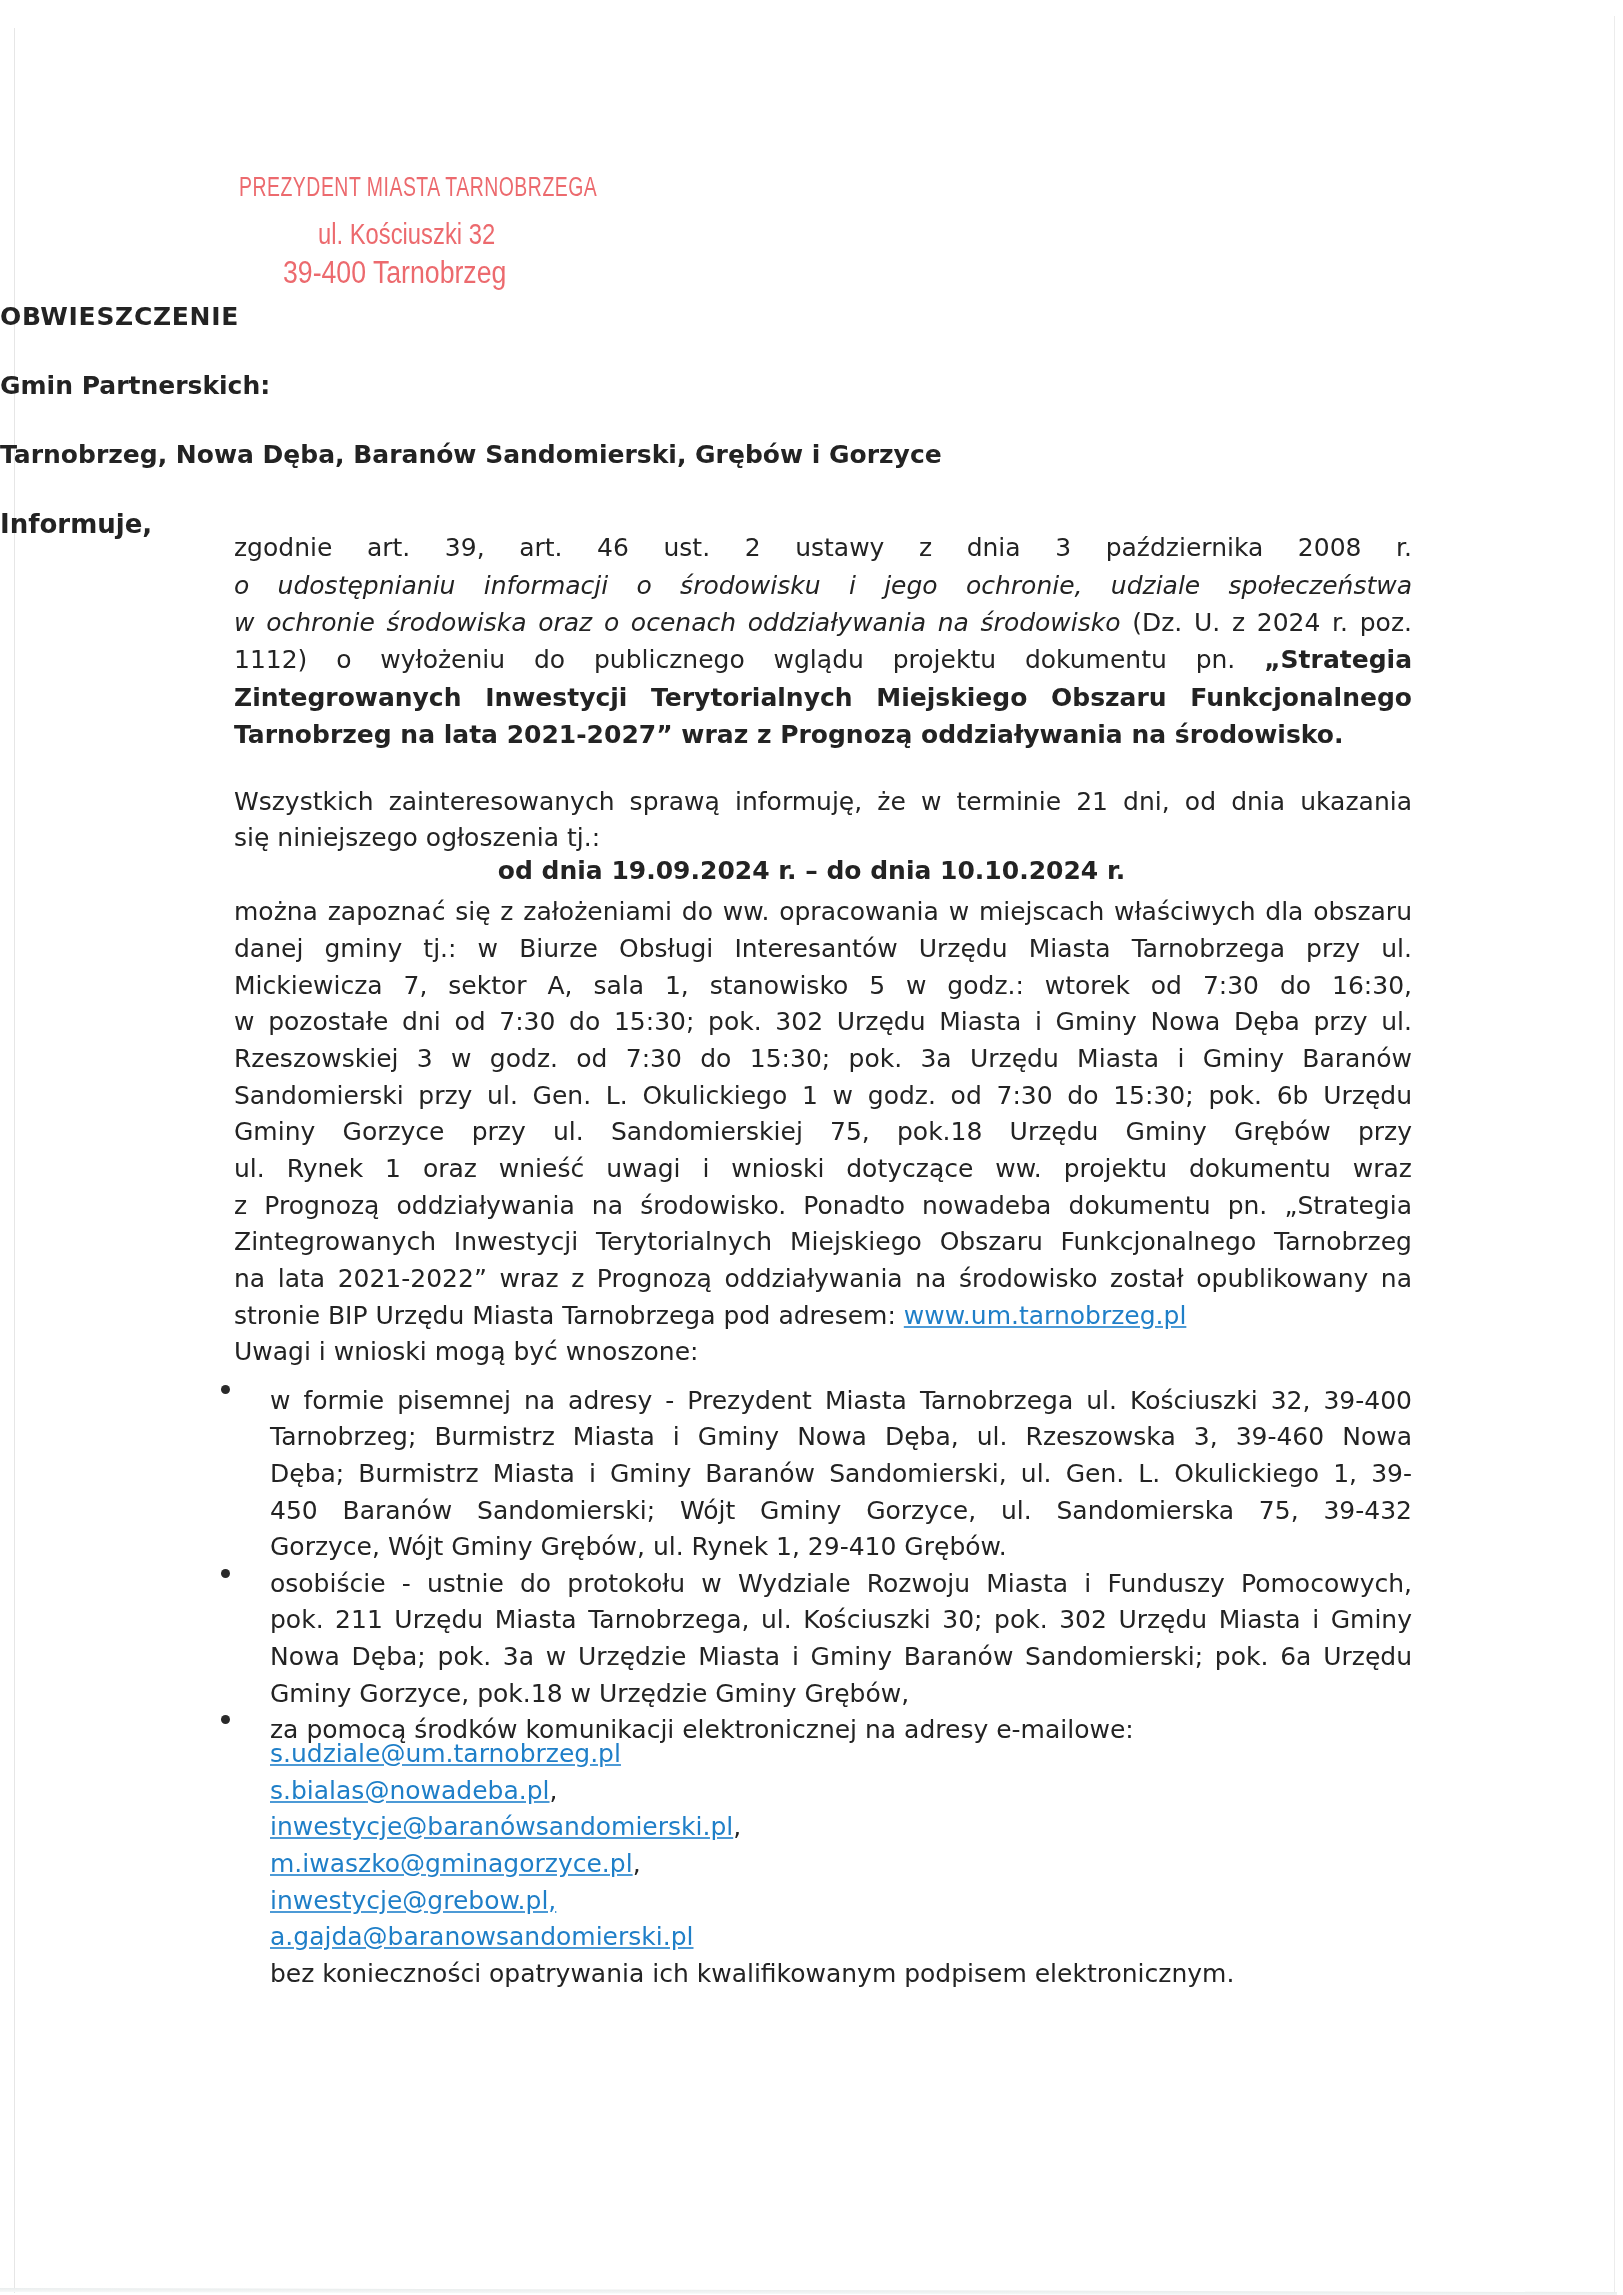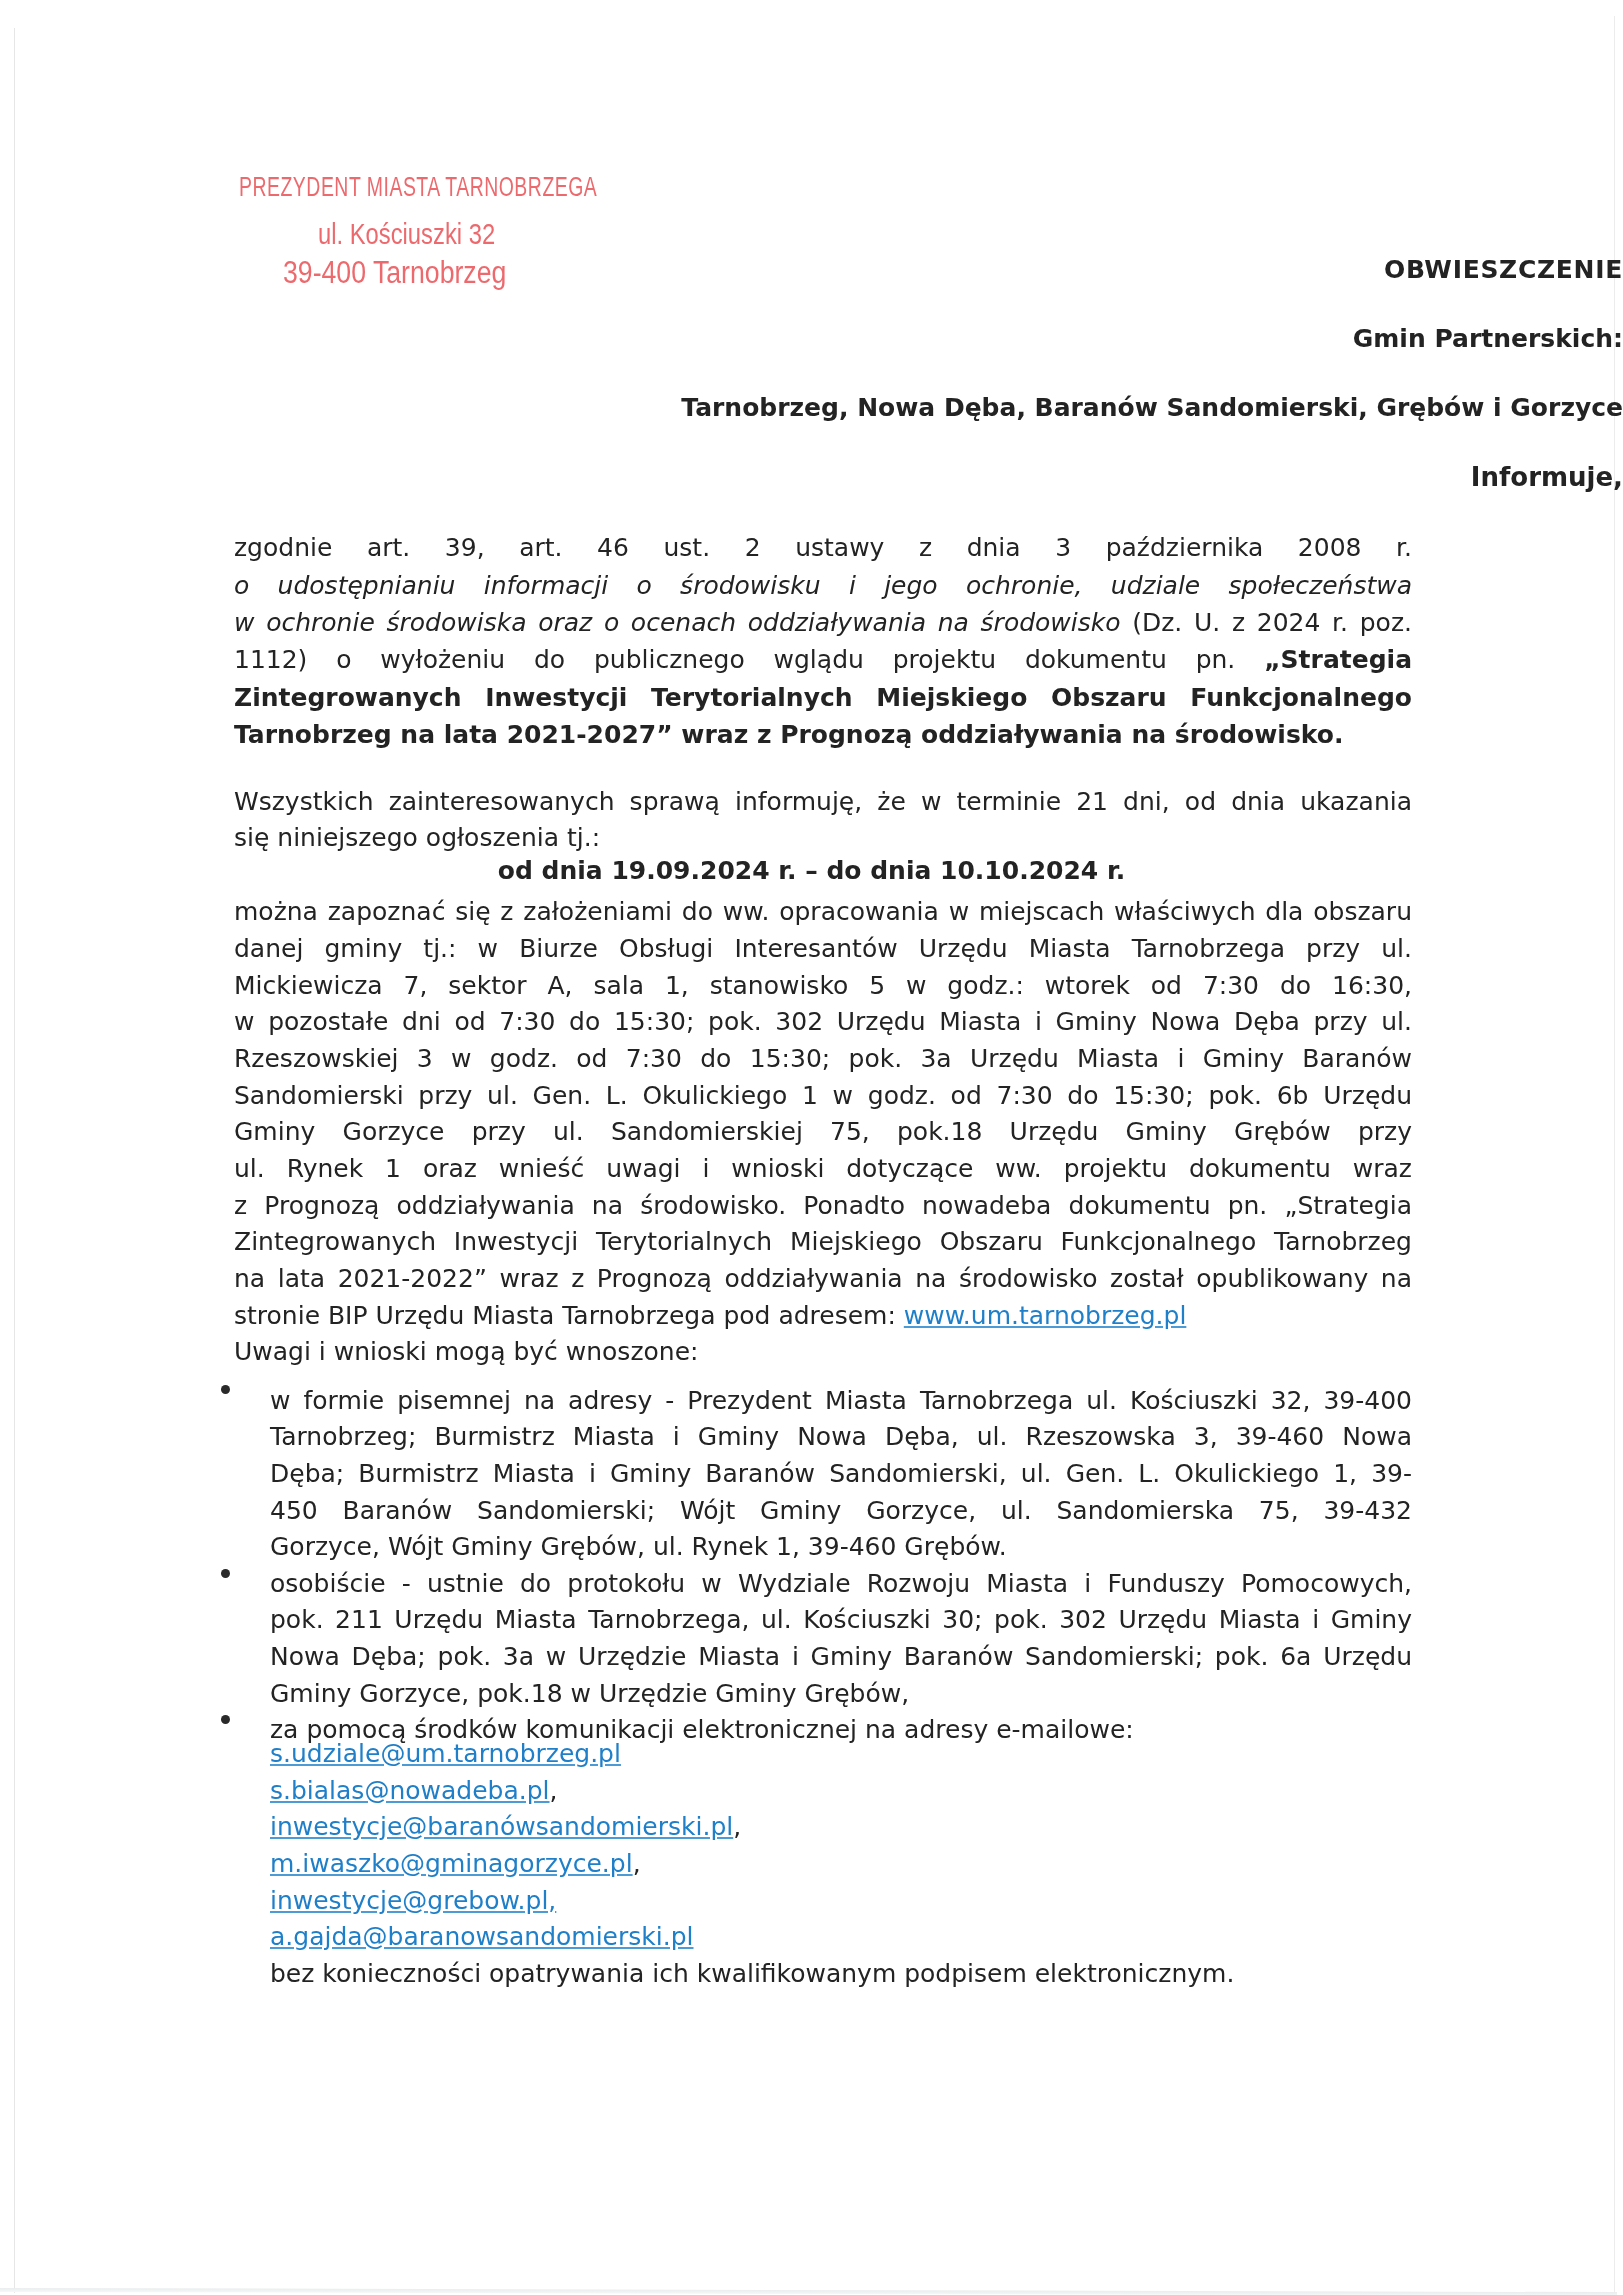--- a/index.html
+++ b/index.html
@@ -8,21 +8,21 @@
   .edge-left { position: absolute; left: 13.7px; top: 11.8px; width: 1.3px; height: 2265px; background: #e6e6e6; }
   .edge-right { position: absolute; left: 1614px; top: 0; width: 1.3px; height: 2278px; background: #ececec; }
   .edge-bottom { position: absolute; left: 0; top: 2274px; width: 1617px; height: 3.9px; background: linear-gradient(#e9eded, #f6f8f8); transform: rotate(0.15deg); }
 
   .stamp { position: absolute; color: #ec6a6e; font-family: "Liberation Sans", sans-serif; white-space: nowrap; }
   .stamp .s1 { position: absolute; left: 239px; top: 156px; font-size: 27px; letter-spacing: 0.7px; transform: scaleX(0.72); transform-origin: left top; font-weight: normal; }
   .stamp .s2 { position: absolute; left: 318px; top: 202px; font-size: 29px; transform: scaleX(0.82); transform-origin: left top; }
   .stamp .s3 { position: absolute; left: 283px; top: 239px; font-size: 31px; transform: scaleX(0.86); transform-origin: left top; }
 
   .doc { font-family: "DejaVu Sans", sans-serif; color: #232323; }
-  .center { position: absolute; left: 0; width: 1623px; text-align: right; font-weight: bold; white-space: nowrap; }
+  .center { position: absolute; left: 0; width: 1623px; text-align: left; font-weight: bold; white-space: nowrap; margin-top: 47px; }
   .h1 { top: 239px; font-size: 25px; letter-spacing: 0.7px; }
   .h2 { top: 308px; font-size: 25px; }
   .h3 { top: 377px; font-size: 25px; }
   .h4 { top: 446px; font-size: 26px; }
 
   .line { position: absolute; left: 234px; width: 1178px; font-size: 25px; line-height: 31px; white-space: nowrap; text-align: justify; text-align-last: justify; }
   .line.last { text-align-last: left; }
   .line.ind { left: 270px; width: 1142px; margin-top: 13px; }
   .it { font-style: italic; }
   .b { font-weight: bold; }
@@ -77,21 +77,21 @@
     <div class="line" style="top:1247px">na lata 2021-2022” wraz z Prognozą oddziaływania na środowisko został opublikowany na</div>
     <div class="line last" style="top:1284px"><span>stronie BIP Urzędu Miasta Tarnobrzega pod adresem: </span><span class="link">www.um.tarnobrzeg.pl</span></div>
 
     <div class="line last" style="top:1320px">Uwagi i wnioski mogą być wnoszone:</div>
 
     <div class="bullet" style="top:1369px"></div>
     <div class="line ind" style="top:1356px">w formie pisemnej na adresy - Prezydent Miasta Tarnobrzega ul. Kościuszki 32, 39-400</div>
     <div class="line ind" style="top:1392px">Tarnobrzeg; Burmistrz Miasta i Gminy Nowa Dęba, ul. Rzeszowska 3, 39-460 Nowa</div>
     <div class="line ind" style="top:1429px">Dęba; Burmistrz Miasta i Gminy Baranów Sandomierski, ul. Gen. L. Okulickiego 1, 39-</div>
     <div class="line ind" style="top:1466px">450 Baranów Sandomierski; Wójt Gminy Gorzyce, ul. Sandomierska 75, 39-432</div>
-    <div class="line ind last" style="top:1502px">Gorzyce, Wójt Gminy Grębów, ul. Rynek 1, 39-460 Grębów.</div>
+    <div class="line ind last" style="top:1502px">Gorzyce, Wójt Gminy Grębów, ul. Rynek 1, 29-410 Grębów.</div>
 
     <div class="bullet" style="top:1553px"></div>
     <div class="line ind" style="top:1539px">osobiście - ustnie do protokołu w Wydziale Rozwoju Miasta i Funduszy Pomocowych,</div>
     <div class="line ind" style="top:1575px">pok. 211 Urzędu Miasta Tarnobrzega, ul. Kościuszki 30; pok. 302 Urzędu Miasta i Gminy</div>
     <div class="line ind" style="top:1612px">Nowa Dęba; pok. 3a w Urzędzie Miasta i Gminy Baranów Sandomierski; pok. 6a Urzędu</div>
     <div class="line ind last" style="top:1649px">Gminy Gorzyce, pok.18 w Urzędzie Gminy Grębów,</div>
 
     <div class="bullet" style="top:1699px"></div>
     <div class="line ind last" style="top:1685px">za pomocą środków komunikacji elektronicznej na adresy e-mailowe:</div>
 

